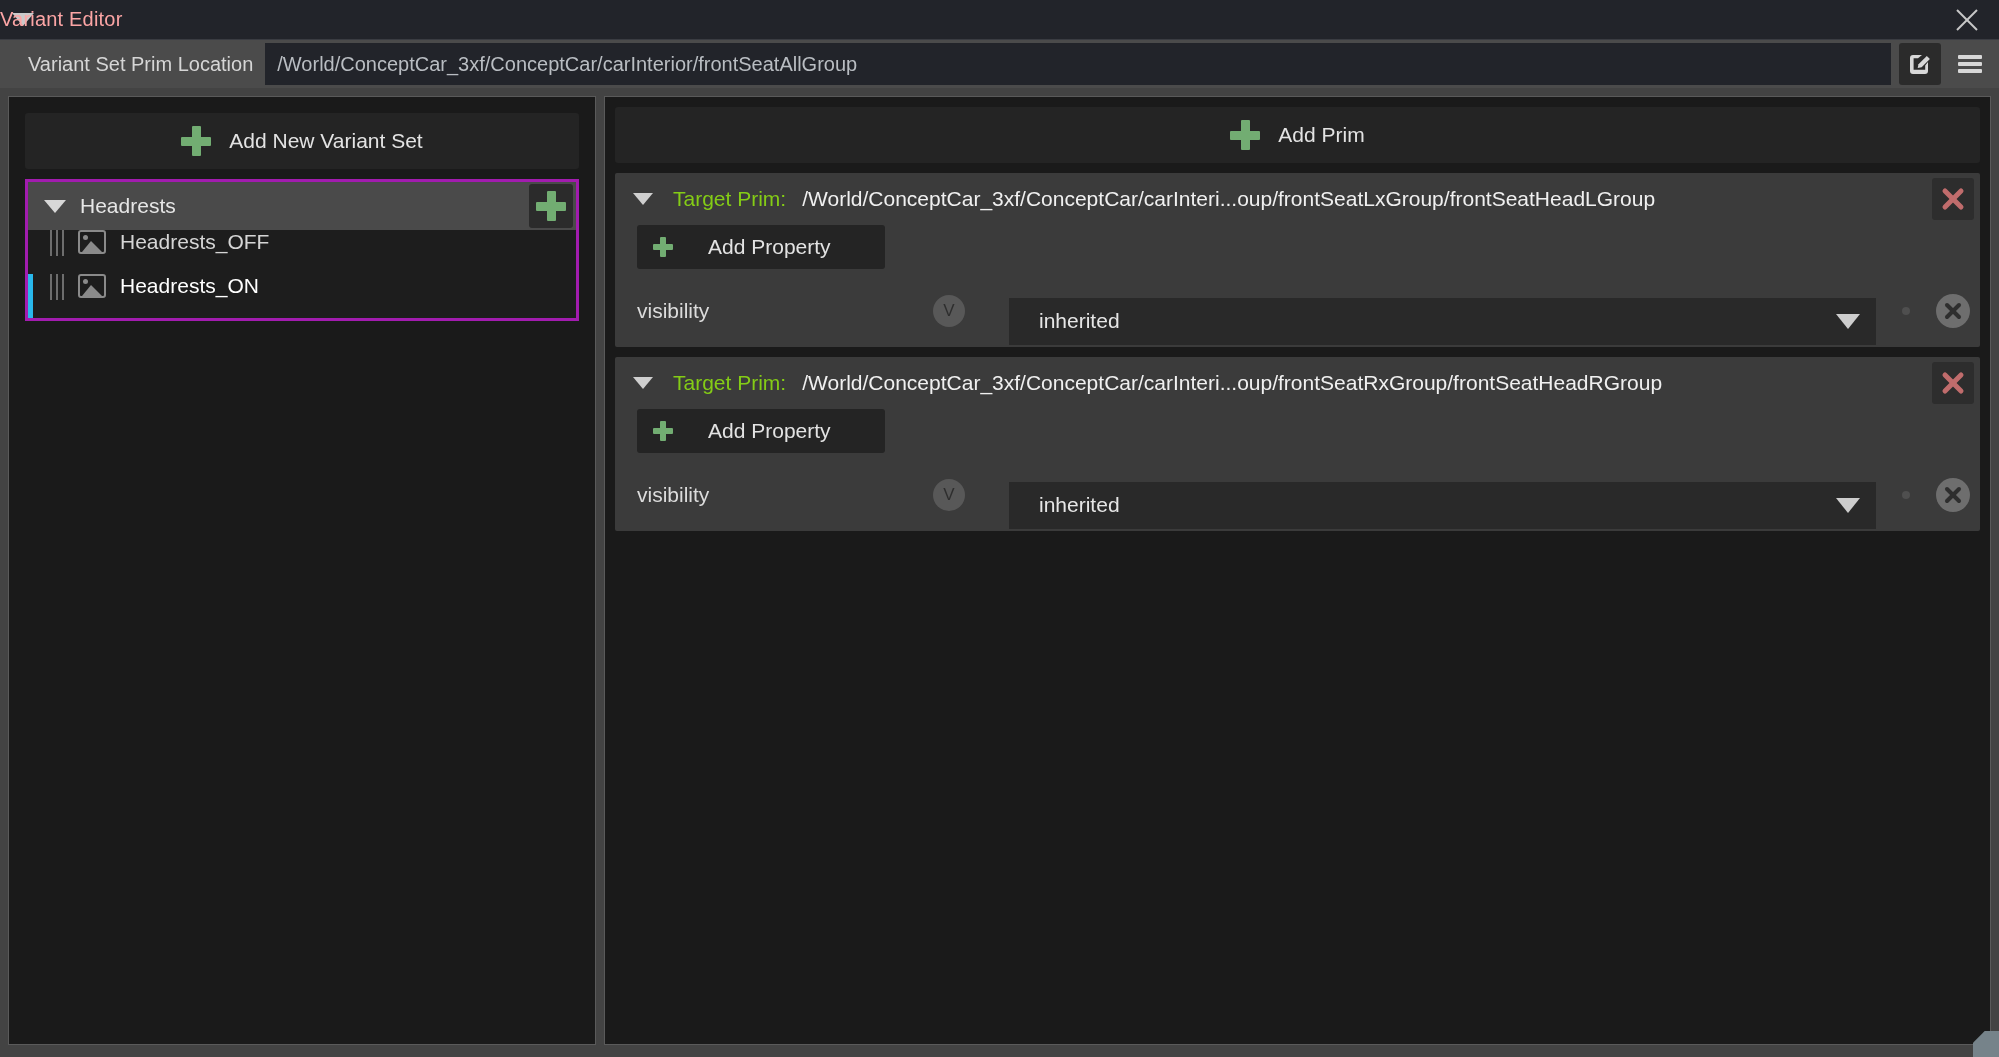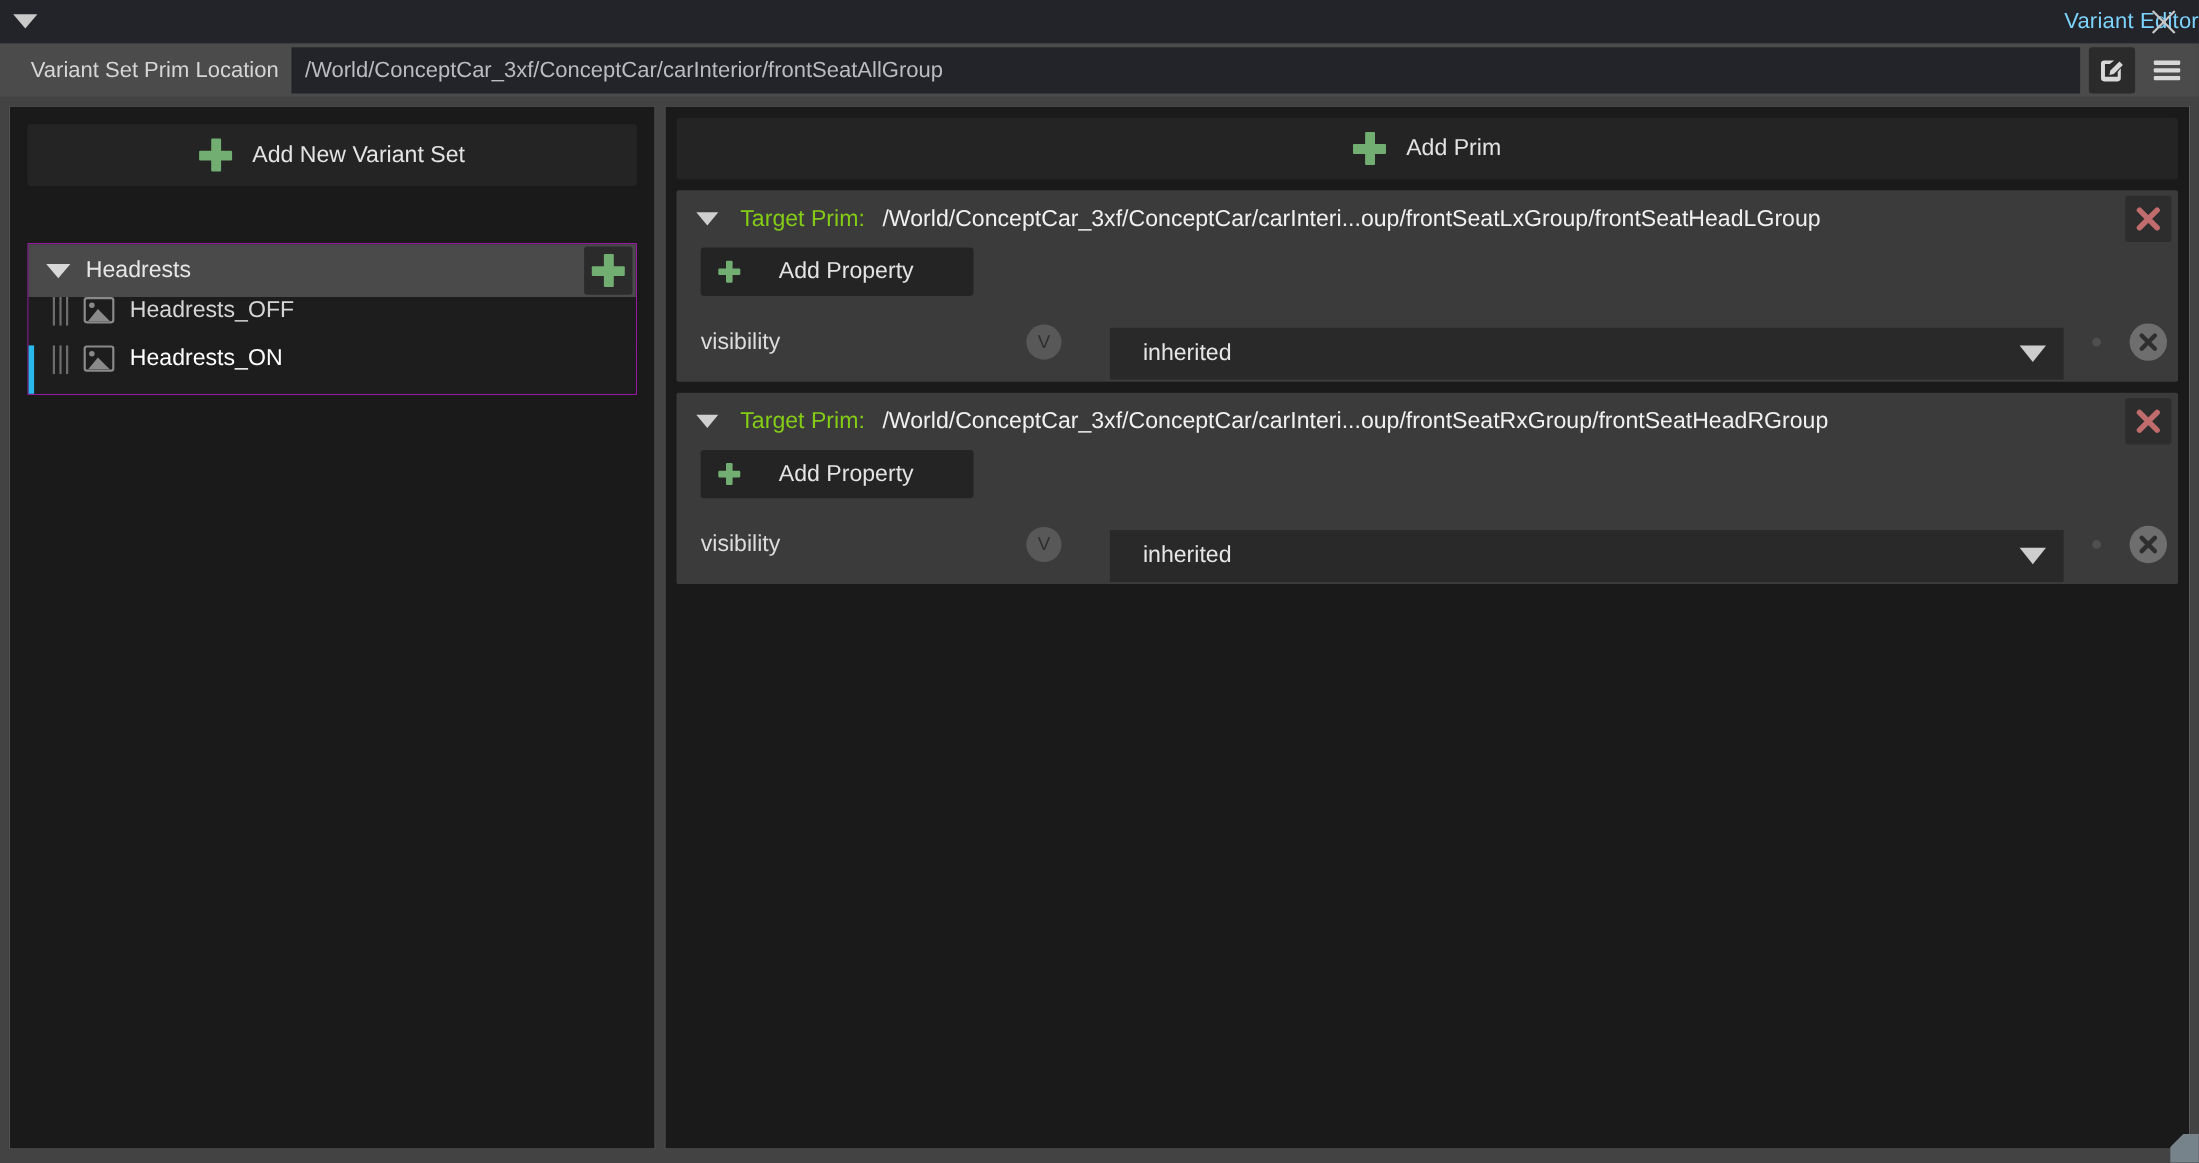--- a/index.html
+++ b/index.html
@@ -41,22 +41,22 @@
   }
   .tri-down {
     width: 0; height: 0;
     border-left: 11px solid transparent;
     border-right: 11px solid transparent;
     border-top: 13px solid #c9c9c9;
   }
   .titlebar-title {
     position: absolute;
     left: 0; right: 0;
-    text-align: right;
-    color: #7dd3fc;
+    text-align: left;
+    color: #fca5a5;
     font-size: 20px;
     letter-spacing: 0.2px;
     pointer-events: none;
   }
   .titlebar-close {
     position: absolute;
     right: 14px;
     width: 36px; height: 36px;
     display: flex; align-items: center; justify-content: center;
     cursor: pointer;
@@ -111,21 +111,21 @@
     background: #434343;
     min-height: 0;
   }
   .panel {
     background: #1a1a1a;
     border: 1px solid #5a5a5a;
     overflow: hidden;
     display: flex;
     flex-direction: column;
   }
-  .panel-left { width: 588px; flex: 0 0 588px; padding: 16px; gap: 42px; }
+  .panel-left { width: 588px; flex: 0 0 588px; padding: 16px; }
   .panel-right { flex: 1; padding: 10px 10px 10px 10px; }
 
   
   .addbar {
     height: 56px;
     min-height: 56px;
     background: #242424;
     border-radius: 3px;
     display: flex;
     align-items: center;
@@ -153,21 +153,21 @@
   .plus-icon.big { width: 30px; height: 30px; }
   .plus-icon.big::before { left: 11px; width: 9px; height: 30px; }
   .plus-icon.big::after  { top: 11px; height: 9px; width: 30px; }
   .plus-icon.sm { width: 20px; height: 20px; }
   .plus-icon.sm::before { left: 7px; width: 6px; height: 20px; }
   .plus-icon.sm::after  { top: 7px; height: 6px; width: 20px; }
 
   
   .vset-group {
     margin-top: 10px;
-    border: 1px solid #a21caf;
+    border: 3px solid #a21caf;
     background: #1a1a1a;
   }
   .vset-header {
     height: 48px;
     background: #4a4a4a;
     display: flex;
     align-items: center;
     padding-left: 16px;
     gap: 14px;
     cursor: pointer;

